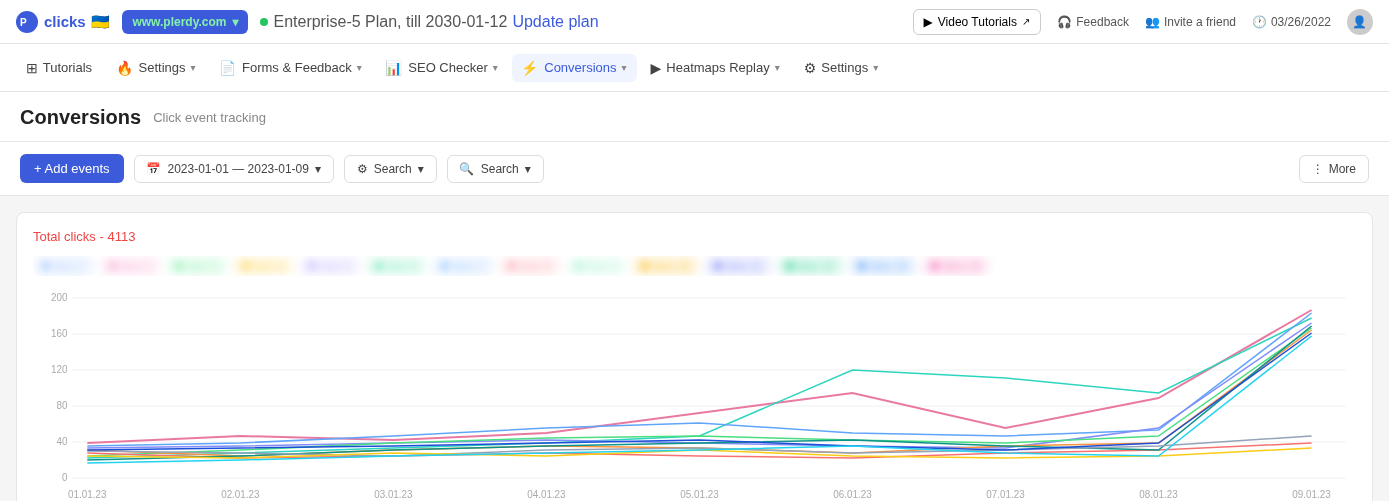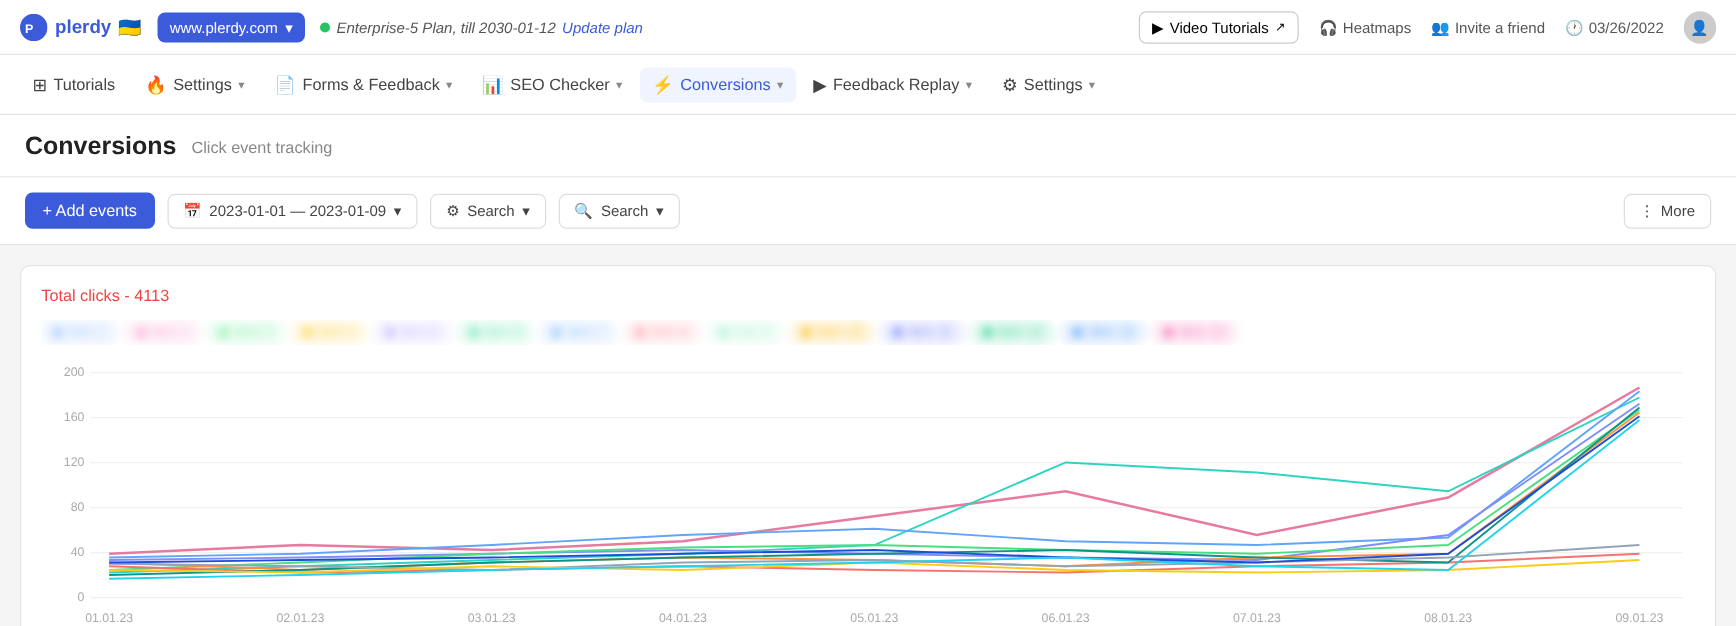--- a/index.html
+++ b/index.html
@@ -7,25 +7,25 @@
 
     
     .topbar {
       display: flex; align-items: center; justify-content: space-between;
       background: #fff; height: 44px; padding: 0 16px;
       border-bottom: 1px solid #e5e5e5;
     }
     .topbar-left { display: flex; align-items: center; gap: 12px; }
     .logo { display: flex; align-items: center; gap: 6px; font-weight: 700; font-size: 15px; color: #3b5bdb; }
     .site-selector {
-      background: #3b5bdb; color: #ffffff; border: none; border-radius: 6px;
+      background: #3b5bdb; color: #86efac; border: none; border-radius: 6px;
       padding: 5px 10px; font-size: 12px; cursor: pointer;
-      display: flex; align-items: center; gap: 6px;
-    }
-    .plan-badge { display: flex; align-items: center; gap: 5px; font-size: 12px; color: #555; font-style: italic; }
+      display: flex; align-items: center; gap: 6px; font-weight: bold;
+    }
+    .plan-badge { display: flex; align-items: center; gap: 5px; font-size: 16px; color: #555; }
     .plan-dot { width: 8px; height: 8px; border-radius: 50%; background: #22c55e; }
     .plan-link { color: #3b5bdb; text-decoration: none; }
 
     .topbar-right { display: flex; align-items: center; gap: 16px; font-size: 12px; color: #555; }
     .topbar-right .btn-tutorials {
       background: #fff; border: 1.5px solid #ccc; border-radius: 6px;
       padding: 5px 10px; cursor: pointer; display: flex; align-items: center; gap: 5px; font-size: 12px;
     }
     .topbar-right-item { display: flex; align-items: center; gap: 4px; cursor: pointer; }
     .avatar { width: 26px; height: 26px; border-radius: 50%; background: #ccc; display: flex; align-items: center; justify-content: center; }
@@ -102,42 +102,42 @@
 </head>
 <body>
 
 <div class="topbar">
   <div class="topbar-left">
     <div class="logo">
       <svg width="22" height="22" viewBox="0 0 22 22">
         <circle cx="11" cy="11" r="11" fill="#3b5bdb"></circle>
         <text x="4" y="15" font-size="10" fill="white" font-weight="bold">P</text>
       </svg>
-      <span>plerdy</span>
+      <span>clicks</span>
       <span>🇺🇦</span>
     </div>
     <button class="site-selector">
       <span>www.plerdy.com</span>
       <span>▾</span>
     </button>
     <div class="plan-badge">
       <span class="plan-dot"></span>
       <span>Enterprise-5 Plan, till 2030-01-12</span>
       <a class="plan-link">Update plan</a>
     </div>
   </div>
   <div class="topbar-right">
     <button class="btn-tutorials">
       <span>▶</span>
       <span>Video Tutorials</span>
       <span style="font-size:10px;">↗</span>
     </button>
     <div class="topbar-right-item">
       <span>🎧</span>
-      <span>Heatmaps</span>
+      <span>Feedback</span>
     </div>
     <div class="topbar-right-item">
       <span>👥</span>
       <span>Invite a friend</span>
     </div>
     <div class="topbar-right-item">
       <span>🕐</span>
       <span>03/26/2022</span>
     </div>
     <div class="avatar">
@@ -166,21 +166,21 @@
     <span>SEO Checker</span>
     <span class="chevron">▾</span>
   </div>
   <div class="nav-item active">
     <span class="nav-icon">⚡</span>
     <span>Conversions</span>
     <span class="chevron">▾</span>
   </div>
   <div class="nav-item">
     <span class="nav-icon">▶</span>
-    <span>Feedback Replay</span>
+    <span>Heatmaps Replay</span>
     <span class="chevron">▾</span>
   </div>
   <div class="nav-item">
     <span class="nav-icon">⚙</span>
     <span>Settings</span>
     <span class="chevron">▾</span>
   </div>
 </nav>
 
 <div class="content-header">

